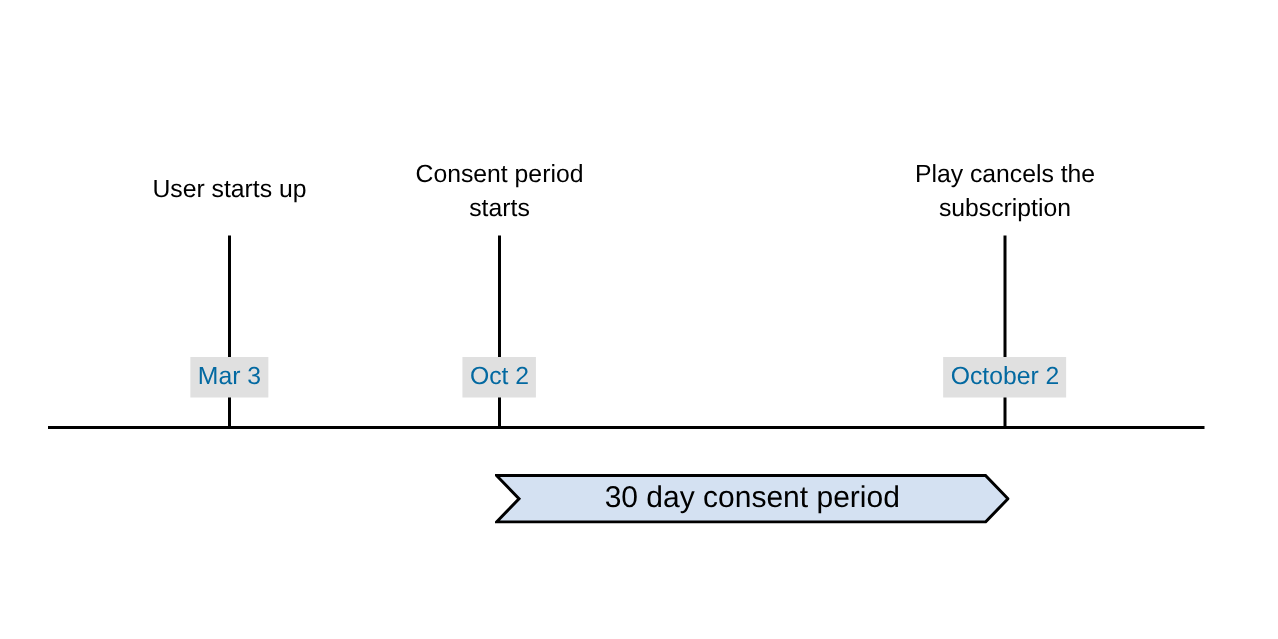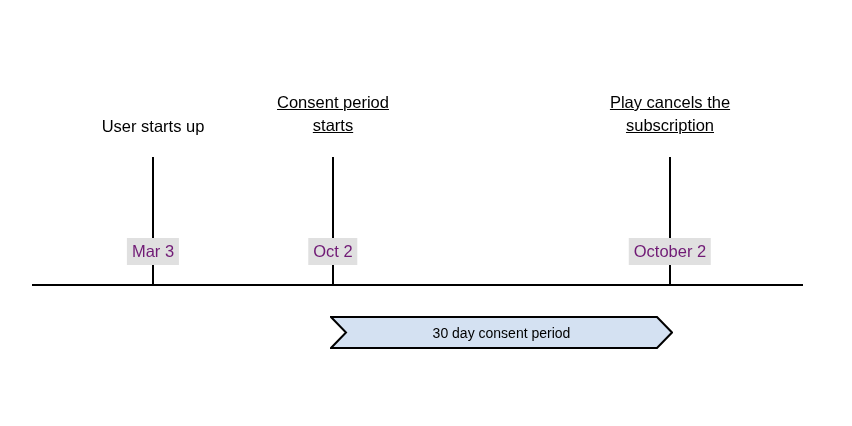--- a/index.html
+++ b/index.html
@@ -49,29 +49,29 @@
     position: absolute;
     width: 240px;
     left: -120px;
     text-align: center;
     font-size: 16.5px;
     line-height: 23px;
     color: #000000;
     white-space: pre-line;
   }
   .caption.one-line { top: 115px; }
-  .caption.two-line { top: 91px; text-decoration: underline; }
+  .caption.two-line { top: 105px; }
 
   .date-chip {
     position: absolute;
     top: 238px;
     left: 50%;
     transform: translateX(-50%);
     background: #e0e0e0;
-    color: #701a75;
+    color: #0369a1;
     font-size: 16.5px;
     line-height: 23px;
     padding: 2px 5px;
     white-space: nowrap;
   }
 
   
   .period-banner {
     position: absolute;
     left: 330px;
@@ -83,21 +83,21 @@
     position: absolute;
     inset: 0;
     display: block;
   }
   .period-label {
     position: absolute;
     inset: 0;
     display: flex;
     align-items: center;
     justify-content: center;
-    font-size: 14px;
+    font-size: 20px;
     color: #000000;
     padding-left: 10px;
     padding-right: 10px;
     box-sizing: border-box;
   }
 </style>
 </head>
 <body>
 
 <div id="diagram">

